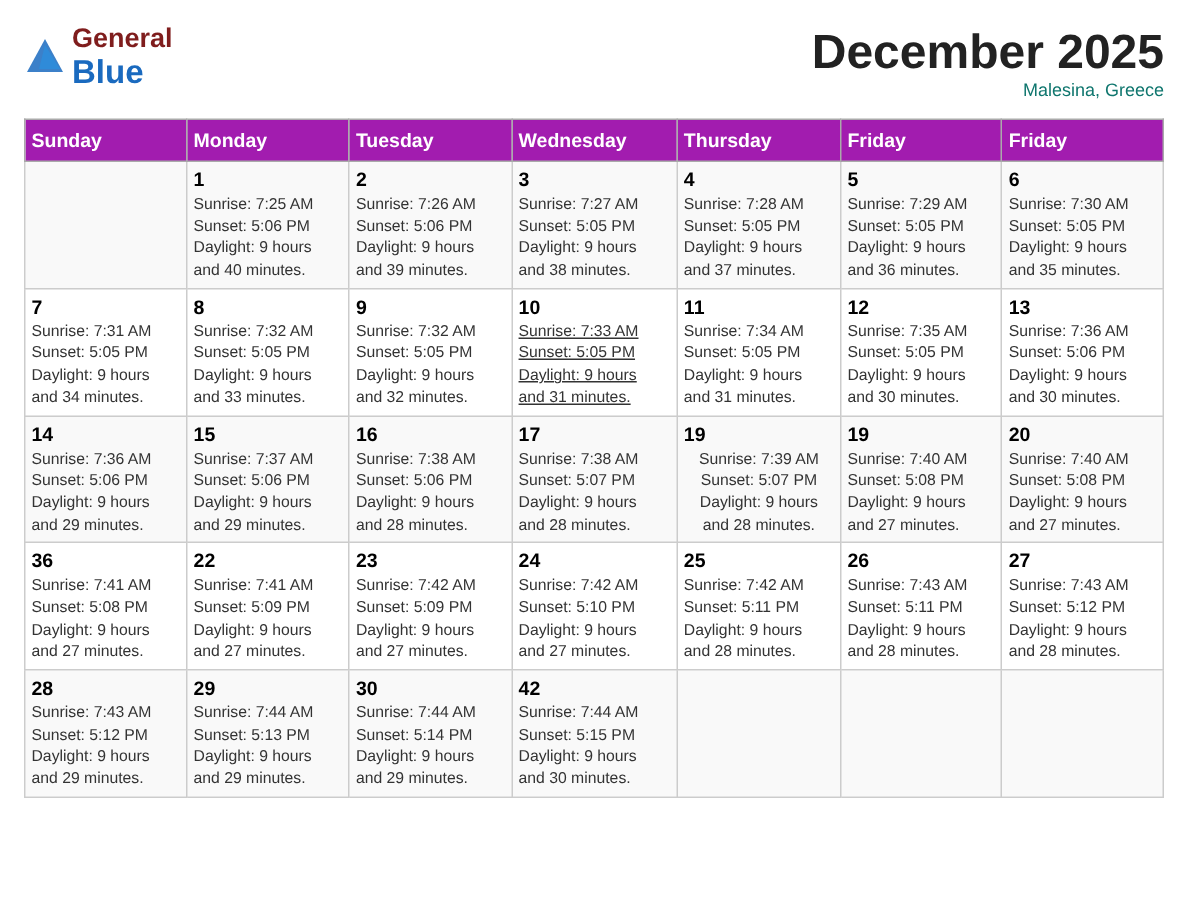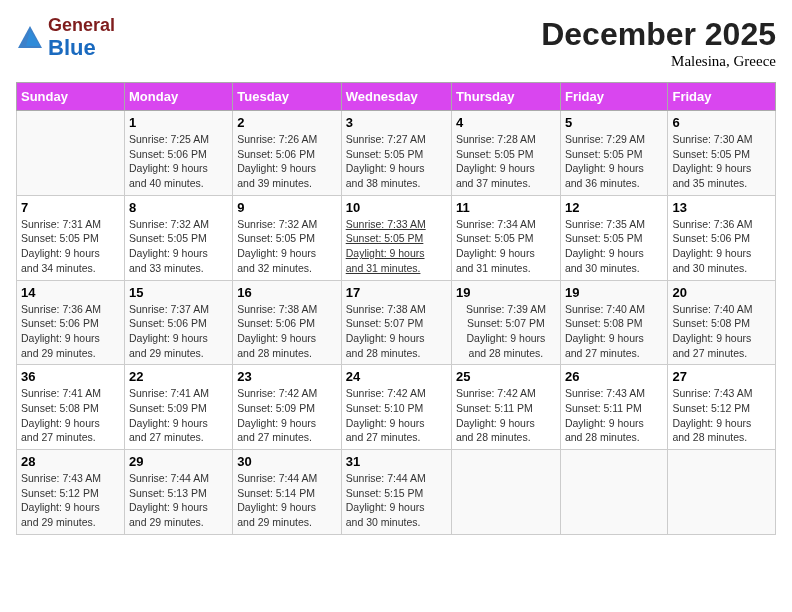--- a/index.html
+++ b/index.html
@@ -42,31 +42,30 @@
     }
     .title-area {
       text-align: right;
     }
     .month-title {
       font-size: 32px;
       font-weight: bold;
       color: #222;
     }
     .subtitle {
-      font-size: 15px;
-      color: #000000;
-      font-family: Liberation Serif, serif;
+      font-size: 12px;
+      color: #0f766e;
     }
     table {
       width: 100%;
       border-collapse: collapse;
       font-size: 11px;
     }
     thead tr {
-      background-color: #d946ef;
+      background-color: #a21caf;
       color: white;
       border-radius: 12px;
     }
     thead th {
       padding: 6px 4px;
       text-align: left;
       font-size: 13px;
       font-weight: bold;
       border: 1px solid #aaa;
     }
@@ -343,21 +342,21 @@
 and 29 minutes.</div>
         </td>
         <td>
           <span class="day-num">30</span>
           <div class="day-info" style="white-space: pre-line;">Sunrise: 7:44 AM
 Sunset: 5:14 PM
 Daylight: 9 hours
 and 29 minutes.</div>
         </td>
         <td>
-          <span class="day-num">31</span>
+          <span class="day-num">42</span>
           <div class="day-info" style="white-space: pre-line;">Sunrise: 7:44 AM
 Sunset: 5:15 PM
 Daylight: 9 hours
 and 30 minutes.</div>
         </td>
         <td></td>
         <td></td>
         <td></td>
       </tr>
     </tbody>

